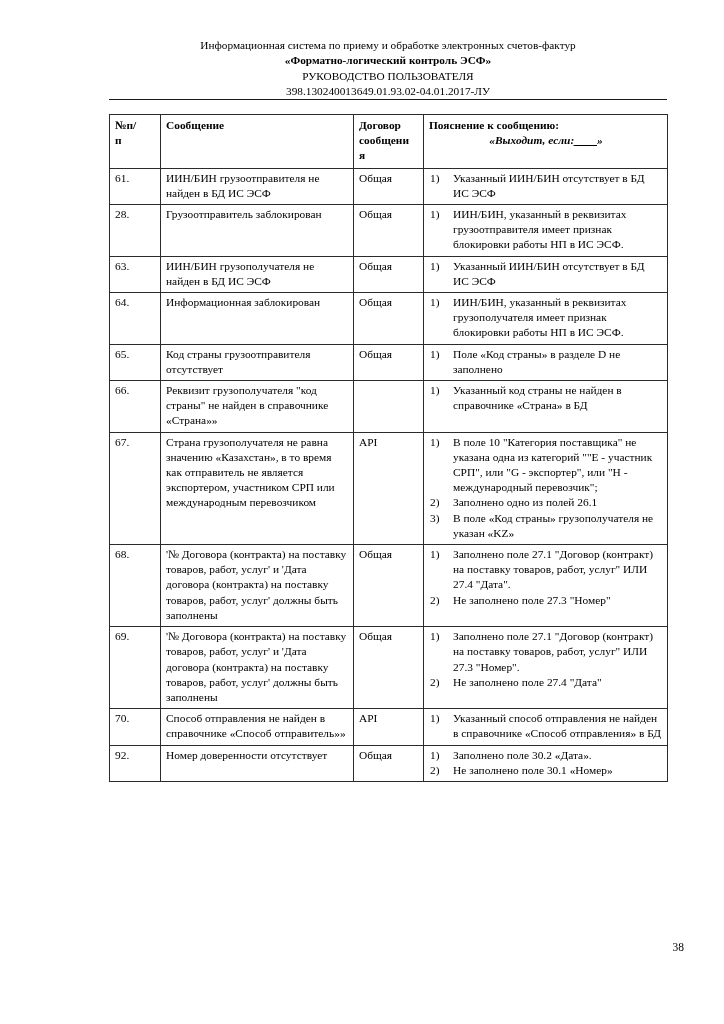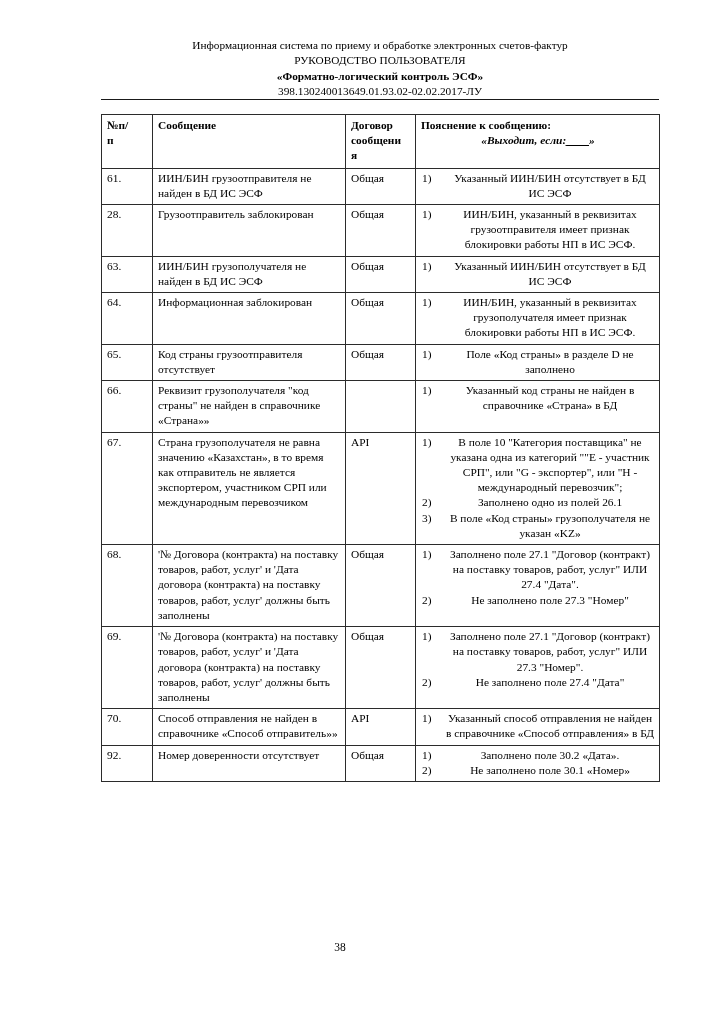--- a/index.html
+++ b/index.html
@@ -12,21 +12,21 @@
     width: 724px;
     height: 1024px;
     position: relative;
     font-family: "Liberation Serif", "DejaVu Serif", serif;
     color: #000000;
     overflow: hidden;
   }
 
   .page {
     position: absolute;
-    left: 4px;
+    left: 12px;
     top: 0;
     width: 634px;
     height: 1024px;
     box-sizing: border-box;
     padding-left: 26px;
   }
 
   
   .doc-header {
     position: absolute;
@@ -108,51 +108,50 @@
     margin: 0;
     padding: 0;
     list-style: none;
     counter-reset: expl;
   }
   ol.expl-list > li {
     counter-increment: expl;
     position: relative;
     padding-left: 24px;
     margin: 0 0 0 0;
-    text-align: center;
   }
   ol.expl-list > li::before {
     content: counter(expl) ")";
     position: absolute;
     left: 1px;
     top: 0;
     width: 20px;
     text-align: left;
   }
 
   
   .page-number {
     position: absolute;
     left: 0;
     top: 941px;
     width: 672px;
-    text-align: center;
+    text-align: right;
     font-size: 11.5px;
   }
 </style>
 </head>
 <body>
 
 <div class="page">
 
   <div class="doc-header">
     <span class="hdr-line">Информационная система по приему и обработке электронных счетов-фактур</span>
+    <span class="hdr-line bold">«Форматно-логический контроль ЭСФ»</span>
     <span class="hdr-line">РУКОВОДСТВО ПОЛЬЗОВАТЕЛЯ</span>
-    <span class="hdr-line bold">«Форматно-логический контроль ЭСФ»</span>
-    <span class="hdr-line">398.130240013649.01.93.02-02.02.2017-ЛУ</span>
+    <span class="hdr-line">398.130240013649.01.93.02-04.01.2017-ЛУ</span>
   </div>
 
   <div class="header-rule"></div>
 
   <div class="tbl-wrap">
     <table class="msg-table">
       <colgroup>
         <col class="c-num">
         <col class="c-msg">
         <col class="c-loc">

